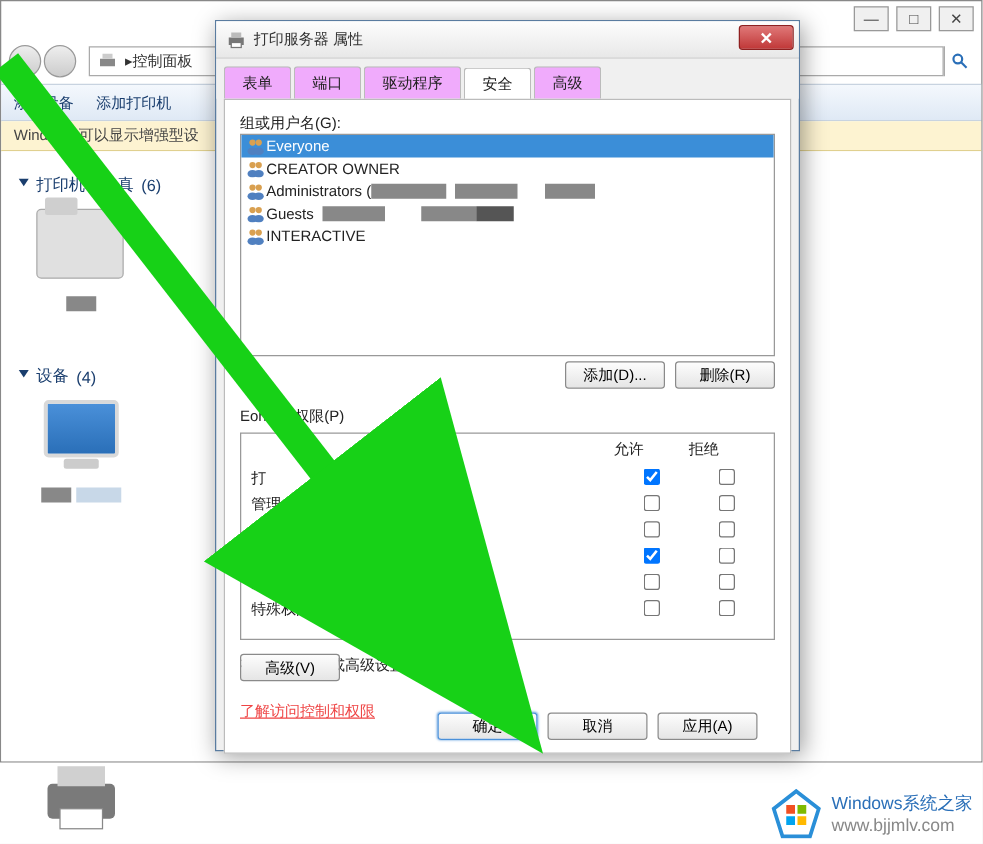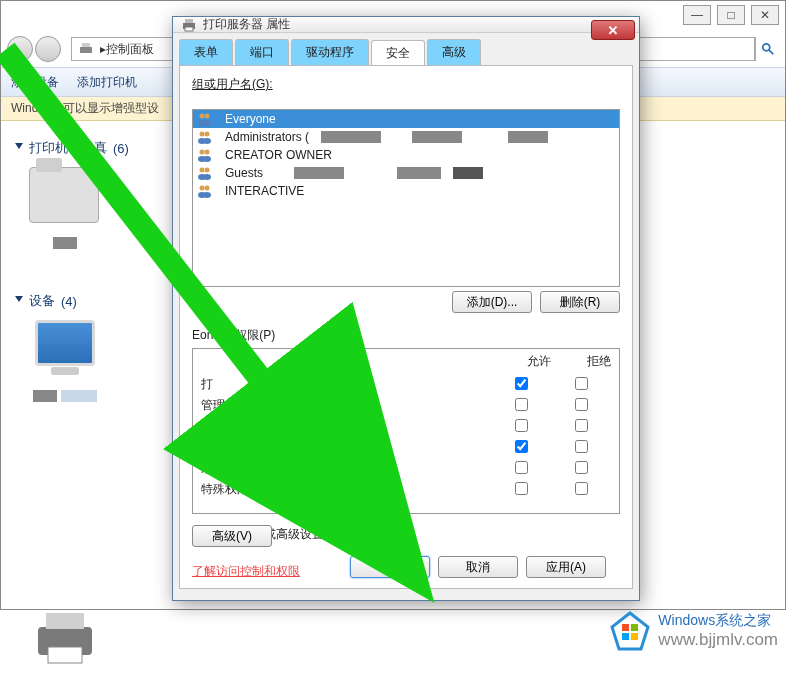--- a/index.html
+++ b/index.html
@@ -24,58 +24,58 @@
 .devices-row { display: flex; gap: 30px; flex-wrap: wrap; }
 .device { width: 100px; text-align: center; font-size: 12px; color: #333; }
 .device-icon { width: 72px; height: 64px; margin: 0 auto 6px; }
 .monitor-icon { width: 60px; height: 46px; background: linear-gradient(#4a90d9,#2a6fb8); border: 3px solid #d9d9d9; border-radius: 4px; margin: 0 auto; position: relative; }
 .monitor-icon::after { content:''; position:absolute; left:50%; bottom:-12px; transform:translateX(-50%); width:28px; height:8px; background:#ccc; border-radius:2px; }
 .fax-icon { width:70px; height:56px; background:#e0e0e0; border:1px solid #aaa; border-radius:4px; position:relative; }
 .fax-icon::before { content:''; position:absolute; left:6px; top:-10px; width:26px; height:14px; background:#cfcfcf; border-radius:2px; }
 
 
 .dialog { position: absolute; left: 172px; top: 16px; width: 468px; height: 585px; background: #f0f0f0; border: 1px solid #5a7ca0; box-shadow: 2px 4px 18px rgba(0,0,0,0.4); }
-.dlg-title { height: 16px; background: linear-gradient(#fdfdfd,#e8e8e8); border-bottom: 1px solid #ccc; display: flex; align-items: center; padding: 0 8px; font-size: 12px; color: #333; }
+.dlg-title { height: 30px; background: linear-gradient(#fdfdfd,#e8e8e8); border-bottom: 1px solid #ccc; display: flex; align-items: center; padding: 0 8px; font-size: 12px; color: #333; }
 .dlg-title-icon { width:16px; height:16px; margin-right:6px; }
 .dlg-close { position: absolute; right: 4px; top: 3px; width: 44px; height: 20px; background: linear-gradient(#e07878,#c03838); border: 1px solid #8f2020; border-radius: 3px; display:flex; align-items:center; justify-content:center; color:#fff; font-size:13px; font-weight:bold; }
 .tabs-row { display: flex; padding: 6px 6px 0 6px; background: #f0f0f0; }
-.tab { padding: 4px 14px; font-size: 12px; color: #222; border: 1px solid #bbb; border-bottom: none; background: #7dd3fc; margin-right: 2px; border-radius: 3px 3px 0 0; }
+.tab { padding: 4px 14px; font-size: 12px; color: #222; border: 1px solid #bbb; border-bottom: none; background: #f0abfc; margin-right: 2px; border-radius: 3px 3px 0 0; }
 .tab.active { background: #fff; position: relative; top: 1px; }
 .tab-body { background: #fff; margin: 0 6px 6px 6px; border: 1px solid #bbb; height: 524px; padding: 10px 12px; font-size: 12px; color: #222; position: relative; }
-.group-label { margin-bottom: 16px; text-decoration: underline; }
+.group-label { margin-bottom: 0; }
 .user-list { border: 1px solid #999; height: 178px; background: #fff; overflow: hidden; }
-.user-row { display: flex; align-items: center; padding: 2px 4px; font-family: "SimSun", monospace; font-size: 12px; gap: 12px; }
+.user-row { display: flex; align-items: center; padding: 2px 4px; font-family: "SimSun", monospace; font-size: 12px; gap: 0; }
 .user-row.selected { background: #3b8ed8; color: #fff; }
 .user-icon-svg { width: 16px; height: 14px; flex-shrink: 0; }
 .btn-row { display: flex; justify-content: flex-end; gap: 8px; margin-top: 4px; }
 .btn { min-width: 80px; height: 22px; border: 1px solid #8a8a8a; background: linear-gradient(#fdfdfd,#e5e5e5); border-radius: 3px; font-size: 12px; padding: 0 10px; cursor: pointer; }
 .btn.primary { border: 1px solid #4a90d9; box-shadow: 0 0 2px #4a90d9; }
 .perm-label { margin-top: 14px; }
 .perm-table { border: 1px solid #999; margin-top: 4px; height: 166px; display: flex; flex-direction: column; }
 .perm-head { display: flex; padding: 4px 8px; }
 .perm-spacer { flex: 1; }
-.perm-col { width: 60px; text-align: right; }
+.perm-col { width: 60px; text-align: left; }
 .perm-rows { flex:1; overflow:hidden; }
 .perm-row { display: flex; padding: 2px 8px; align-items: center; }
 .perm-name { flex: 1; }
 .perm-check { width: 60px; text-align: center; }
 .perm-check input { width:13px; height:13px; }
 .hint-text { margin-top: 12px; }
 .adv-btn-row { display:flex; justify-content:flex-start; margin-top: -18px; }
 .link { color: #ef4444; text-decoration: underline; margin-top: 16px; display: inline-block; }
 .dlg-buttons { position: absolute; right: 26px; bottom: 10px; display: flex; gap: 8px; }
 
 
 .arrow-svg { position: absolute; left: 0; top: 0; width: 786px; height: 675px; pointer-events: none; }
 
 
-.watermark { position: absolute; right: 8px; bottom: 24px; display: flex; align-items: center; gap: 8px; }
+.watermark { position: absolute; right: 8px; bottom: 4px; display: flex; align-items: center; gap: 8px; }
 .wm-logo { width: 40px; height: 40px; }
 .wm-text { font-size: 14px; color: #2a6fb8; }
-.wm-text .wm-sub { font-size: 17px; color: #888; display:block; }
+.wm-text .wm-sub { font-size: 14px; color: #888; display:block; }
 
 .printer-bottom { position:absolute; left:30px; bottom:8px; width:70px; height:60px; }
 .redact { background: #888; display:inline-block; height: 12px; }
 </style>
 </head>
 <body>
 
 <div class="explorer">
   <div class="explorer-top">
     <div class="win-ctrl">—</div>
@@ -171,30 +171,30 @@
           </svg>
         <span>Everyone</span>
       </div>
       <div class="user-row">
         <svg class="user-icon-svg" viewBox="0 0 16 14">
             <circle cx="5" cy="4" r="2.5" fill="#d9a050"></circle>
             <circle cx="10" cy="4" r="2.5" fill="#d9a050"></circle>
             <ellipse cx="5" cy="11" rx="4" ry="3" fill="#5080c0"></ellipse>
             <ellipse cx="10" cy="11" rx="4" ry="3" fill="#5080c0"></ellipse>
           </svg>
+        <span>CREATOR OWNER</span>
+      </div>
+      <div class="user-row">
+        <svg class="user-icon-svg" viewBox="0 0 16 14">
+            <circle cx="5" cy="4" r="2.5" fill="#d9a050"></circle>
+            <circle cx="10" cy="4" r="2.5" fill="#d9a050"></circle>
+            <ellipse cx="5" cy="11" rx="4" ry="3" fill="#5080c0"></ellipse>
+            <ellipse cx="10" cy="11" rx="4" ry="3" fill="#5080c0"></ellipse>
+          </svg>
         <span>Administrators (</span><span class="redact" style="width:60px"></span>&nbsp;<span class="redact" style="width:50px"></span>&nbsp;&nbsp;&nbsp;<span class="redact" style="width:40px"></span>
-      </div>
-      <div class="user-row">
-        <svg class="user-icon-svg" viewBox="0 0 16 14">
-            <circle cx="5" cy="4" r="2.5" fill="#d9a050"></circle>
-            <circle cx="10" cy="4" r="2.5" fill="#d9a050"></circle>
-            <ellipse cx="5" cy="11" rx="4" ry="3" fill="#5080c0"></ellipse>
-            <ellipse cx="10" cy="11" rx="4" ry="3" fill="#5080c0"></ellipse>
-          </svg>
-        <span>CREATOR OWNER</span>
       </div>
       <div class="user-row">
         <svg class="user-icon-svg" viewBox="0 0 16 14">
             <circle cx="5" cy="4" r="2.5" fill="#d9a050"></circle>
             <circle cx="10" cy="4" r="2.5" fill="#d9a050"></circle>
             <ellipse cx="5" cy="11" rx="4" ry="3" fill="#5080c0"></ellipse>
             <ellipse cx="10" cy="11" rx="4" ry="3" fill="#5080c0"></ellipse>
           </svg>
         <span>Guests</span>&nbsp;<span class="redact" style="width:50px"></span>&nbsp;&nbsp;&nbsp;&nbsp;<span class="redact" style="width:44px"></span><span class="redact" style="width:30px;background:#555"></span>
       </div>

